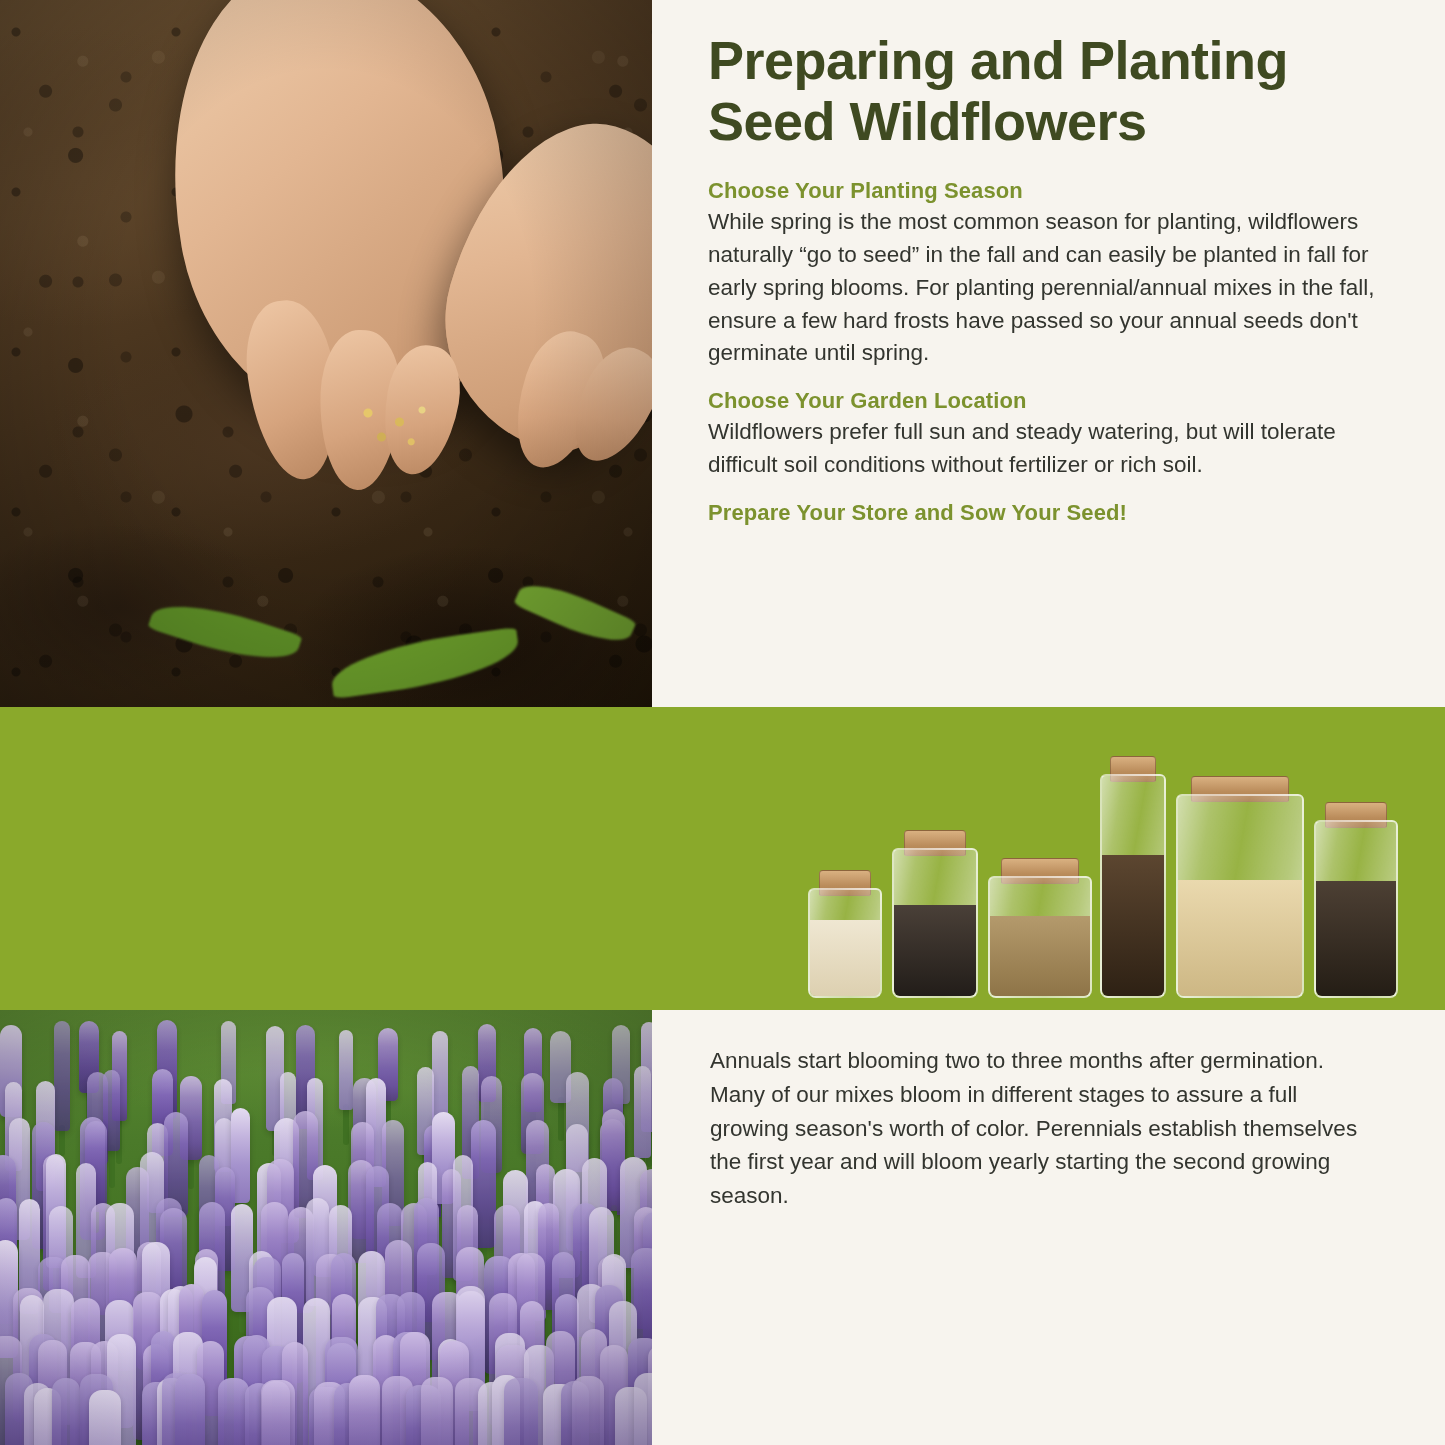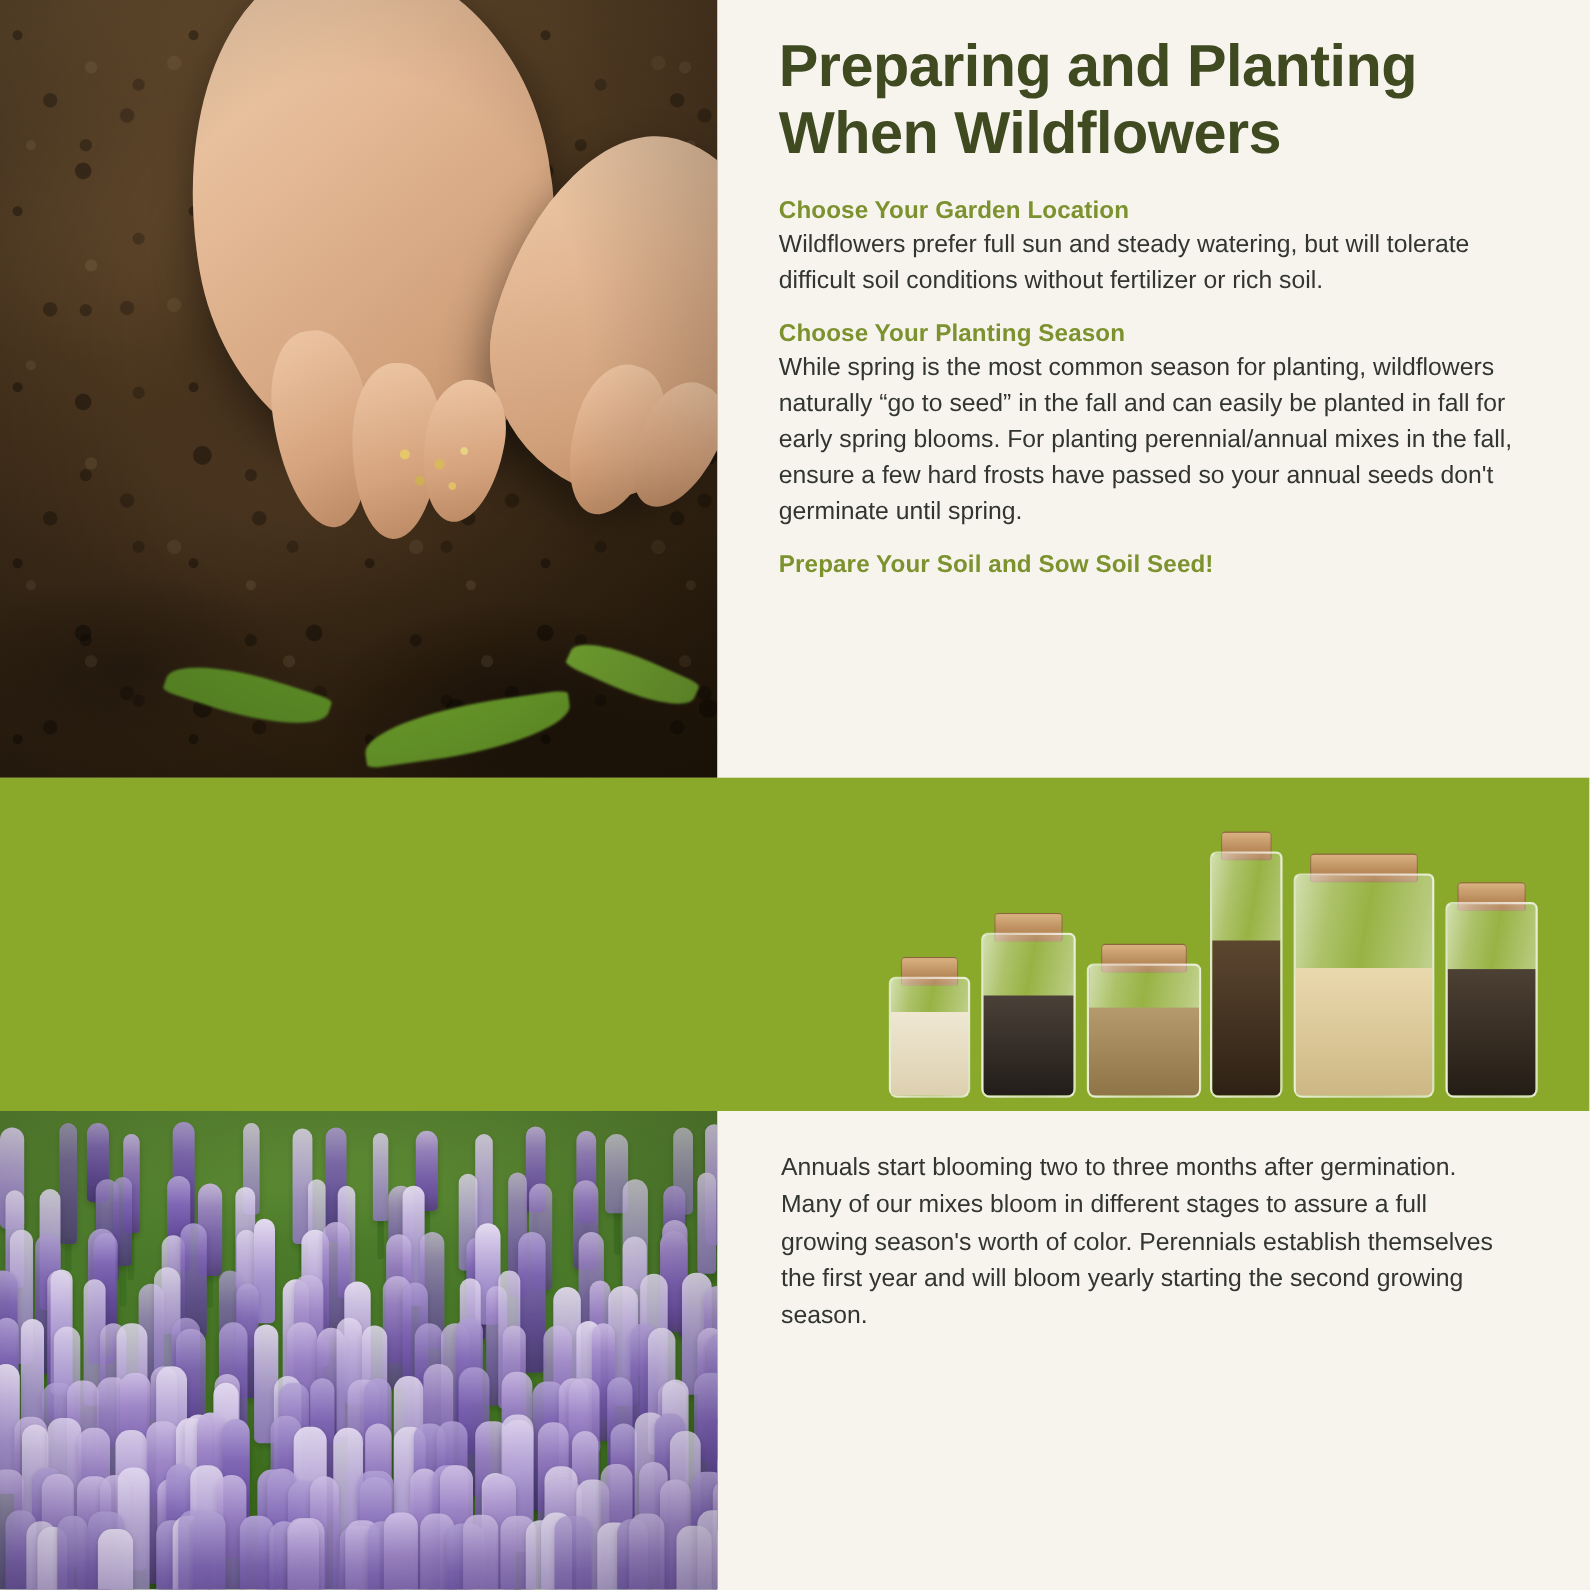--- a/index.html
+++ b/index.html
@@ -237,34 +237,34 @@
       <div class="finger f4"></div>
       <div class="finger f5"></div>
       <div class="seeds"></div>
       <div class="leaf l4"></div>
       <div class="leaf l5"></div>
       <div class="leaf l6"></div>
       <div class="soil-vignette"></div>
     </div>
 
     <div class="sec1-text">
-      <div class="h1">Preparing and Planting When Wildflowers</div>
+      <div class="h1">Preparing and Planting Seed Wildflowers</div>
+
+      <div class="blk">
+        <div class="sub">Choose Your Planting Season</div>
+        <div class="body">While spring is the most common season for planting, wildflowers naturally “go to seed” in the fall and can easily be planted in fall for early spring blooms. For planting perennial/annual mixes in the fall, ensure a few hard frosts have passed so your annual seeds don't germinate until spring.</div>
+      </div>
 
       <div class="blk">
         <div class="sub">Choose Your Garden Location</div>
         <div class="body">Wildflowers prefer full sun and steady watering, but will tolerate difficult soil conditions without fertilizer or rich soil.</div>
       </div>
 
       <div class="blk">
-        <div class="sub">Choose Your Planting Season</div>
-        <div class="body">While spring is the most common season for planting, wildflowers naturally “go to seed” in the fall and can easily be planted in fall for early spring blooms. For planting perennial/annual mixes in the fall, ensure a few hard frosts have passed so your annual seeds don't germinate until spring.</div>
-      </div>
-
-      <div class="blk">
-        <div class="sub">Prepare Your Soil and Sow Soil Seed!</div>
+        <div class="sub">Prepare Your Store and Sow Your Seed!</div>
       </div>
     </div>
   </div>
 
   <div class="sec2">
 
     <div class="jars">
       <div class="jar j1">
         <div class="cork"></div>
         <div class="glass">

